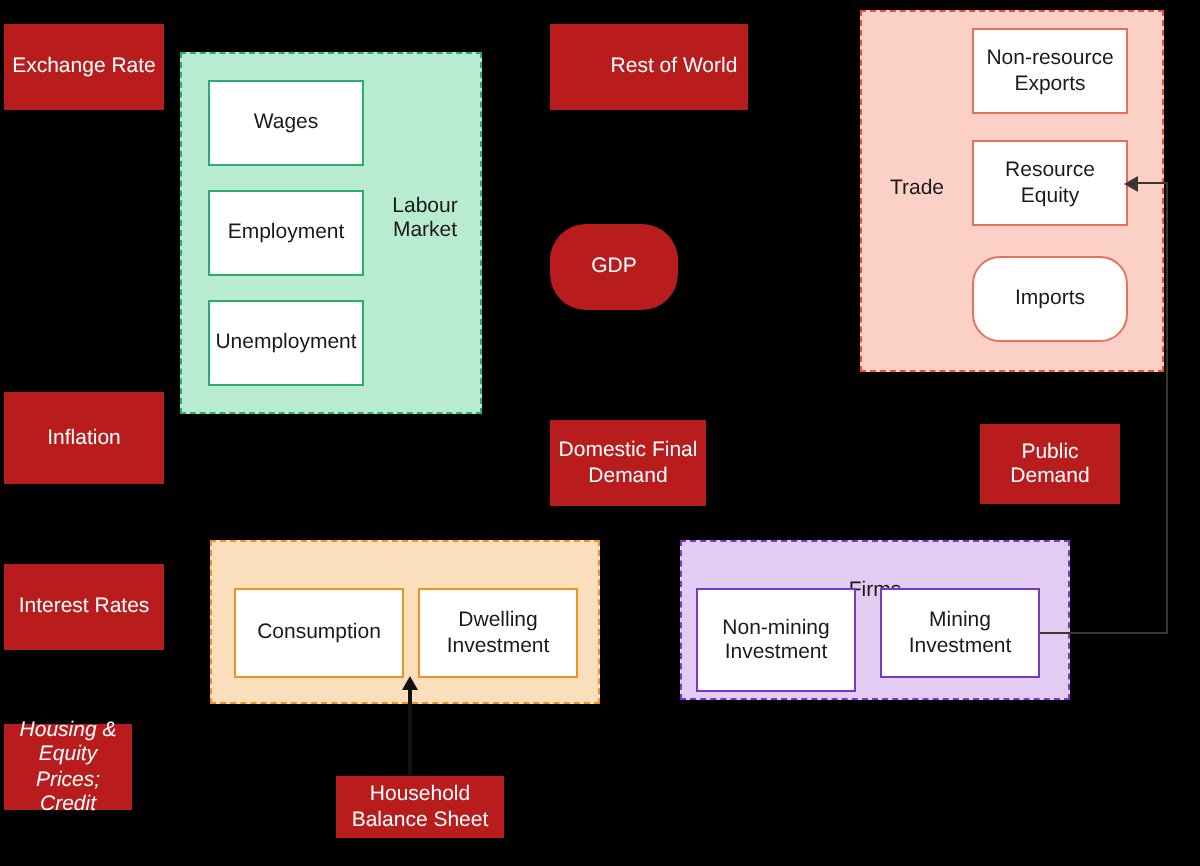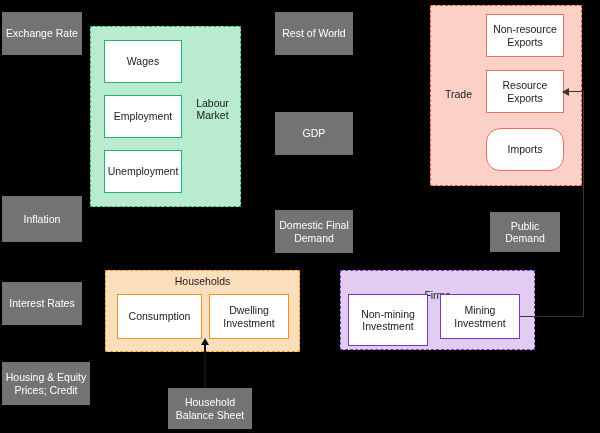--- a/index.html
+++ b/index.html
@@ -18,21 +18,21 @@
   .node {
     position: absolute;
     box-sizing: border-box;
     display: flex;
     align-items: center;
     justify-content: center;
     text-align: center;
     line-height: 1.18;
   }
   .blue-box {
-    background: #737373;
+    background: #b91c1c;
     color: #ffffff;
     font-size: 10.5px;
     padding: 2px 3px;
   }
   .group {
     position: absolute;
     box-sizing: border-box;
     border-style: dashed;
     border-width: 1.5px;
   }
@@ -92,91 +92,90 @@
   </div>
 
   <div class="node blue-box" style="left:2px; top:196px; width:80px; height:46px;">
     <span>Inflation</span>
   </div>
 
   <div class="node blue-box" style="left:2px; top:282px; width:80px; height:43px;">
     <span>Interest Rates</span>
   </div>
 
-  <div class="node blue-box" style="left:2px; top:362px; width:88px; height:43px;">
+  <div class="node blue-box" style="left:2px; top:362px; width:64px; height:43px;font-style:italic;">
     <span>Housing &amp; Equity Prices; Credit</span>
   </div>
 
   <div class="group grp-labour" style="left:90px; top:26px; width:151px; height:181px;">
   </div>
   <div class="group-label" style="left:185px; top:97px; width:55px;">Labour Market</div>
 
   <div class="inner-box box-labour" style="left:104px; top:40px; width:78px; height:43px;">
     <span>Wages</span>
   </div>
   <div class="inner-box box-labour" style="left:104px; top:95px; width:78px; height:43px;">
     <span>Employment</span>
   </div>
   <div class="inner-box box-labour" style="left:104px; top:150px; width:78px; height:43px;">
     <span>Unemployment</span>
   </div>
 
-  <div class="node blue-box" style="left:275px; top:12px; width:78px; height:43px;">
+  <div class="node blue-box" style="left:275px; top:12px; width:99px; height:43px;padding-left:28px;">
     <span>Rest of World</span>
   </div>
 
-  <div class="node blue-box" style="left:275px; top:112px; width:78px; height:43px;">
+  <div class="node blue-box" style="left:275px; top:112px; width:64px; height:43px;border-radius:18px;">
     <span>GDP</span>
   </div>
 
   <div class="node blue-box" style="left:275px; top:210px; width:78px; height:43px;">
     <span>Domestic Final Demand</span>
   </div>
 
   <div class="group grp-trade" style="left:430px; top:5px; width:152px; height:181px;">
   </div>
   <div class="group-label" style="left:436px; top:88px; width:45px;">Trade</div>
 
   <div class="inner-box box-trade" style="left:486px; top:14px; width:78px; height:43px;">
     <span>Non-resource Exports</span>
   </div>
   <div class="inner-box box-trade" style="left:486px; top:70px; width:78px; height:43px;">
-    <span>Resource Exports</span>
+    <span>Resource Equity</span>
   </div>
   <div class="inner-box box-trade" style="left:486px; top:128px; width:78px; height:43px;border-radius:14px;">
     <span>Imports</span>
   </div>
 
   <div class="node blue-box" style="left:490px; top:212px; width:70px; height:40px;">
     <span>Public Demand</span>
   </div>
 
   <div class="group grp-house" style="left:105px; top:270px; width:195px; height:82px;">
   </div>
-  <div class="group-label" style="left:105px; top:275px; width:195px;">Households</div>
 
   <div class="inner-box box-house" style="left:117px; top:294px; width:85px; height:45px;">
     <span>Consumption</span>
   </div>
   <div class="inner-box box-house" style="left:209px; top:294px; width:80px; height:45px;">
     <span>Dwelling Investment</span>
   </div>
 
   <div class="group grp-firms" style="left:340px; top:270px; width:195px; height:80px;">
   </div>
   <div class="group-label" style="left:340px; top:289px; width:195px;">Firms</div>
 
   <div class="inner-box box-firms" style="left:348px; top:294px; width:80px; height:52px;">
     <span>Non-mining Investment</span>
   </div>
   <div class="inner-box box-firms" style="left:440px; top:294px; width:80px; height:45px;justify-content:center;">
     <span>Mining Investment</span>
   </div>
 
-  <div class="node blue-box" style="left:168px; top:388px; width:84px; height:41px;">
+  <div class="node blue-box" style="left:168px; top:388px; width:84px; height:31px;">
     <span>Household Balance Sheet</span>
   </div>
 
   <div class="connector">
     <div class="conn-line" style="left:520px; top:316px; width:64px; height:1.4px;"></div>
     <div class="conn-line" style="left:583px; top:91px; width:1.4px; height:226px;"></div>
     <div class="conn-line" style="left:568px; top:91px; width:16px; height:1.4px;"></div>
     <div class="arrow-head arrow-left" style="left:562px; top:88px;"></div>
   </div>
 

